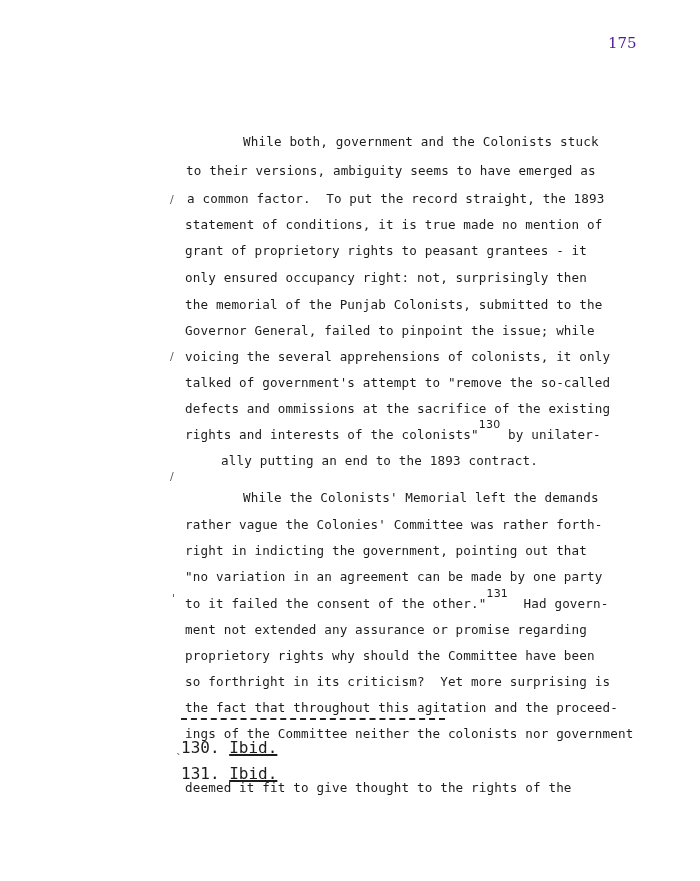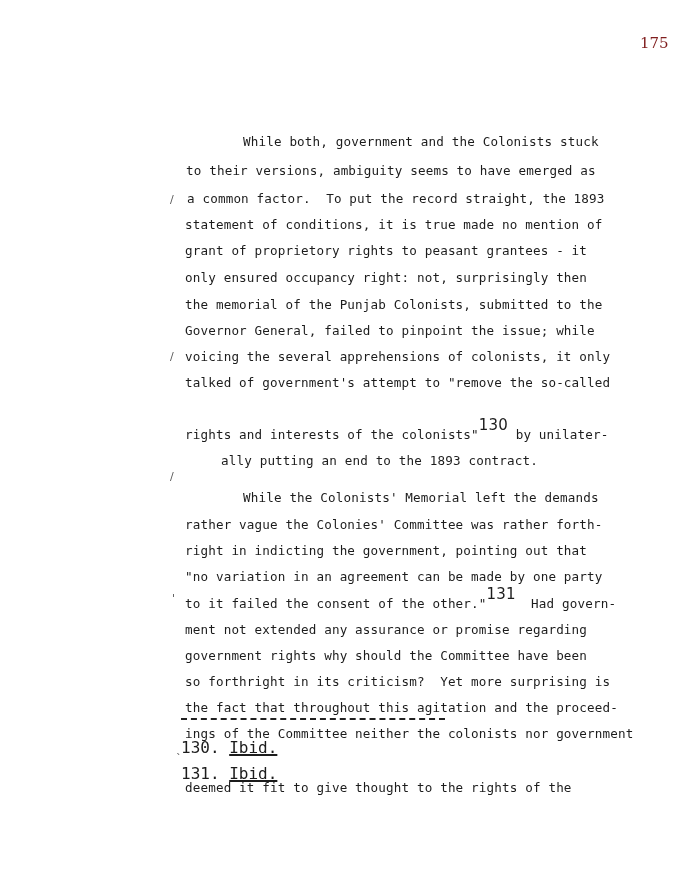--- a/index.html
+++ b/index.html
@@ -15,40 +15,40 @@
       font-family: "DejaVu Sans Mono", "Liberation Mono", monospace;
       color: #1c1c1c;
     }
     .page {
       position: absolute;
       left: 0; top: 0;
       width: 700px; height: 881px;
     }
     .page-number {
       position: absolute;
-      left: 640px;
+      left: 608px;
       top: 34px;
       font-family: "DejaVu Serif", "Liberation Serif", serif;
       font-size: 15px;
-      color: #7f1d1d;
+      color: #4c1d95;
     }
     .line {
       position: absolute;
       left: 185px;
       font-size: 12.6px;
       letter-spacing: 0.15px;
       white-space: pre;
       line-height: 16px;
     }
     .line.indent { left: 243px; }
     .line.l-to { left: 186px; }
     .line.l-a { left: 187px; }
     sup.fn {
       font-family: "DejaVu Sans", "Liberation Sans", sans-serif;
-      font-size: 15px;
+      font-size: 11px;
       position: relative;
       top: -2px;
       vertical-align: top;
       line-height: 0;
     }
     .margin-mark {
       position: absolute;
       font-family: "DejaVu Sans", sans-serif;
       font-size: 11px;
       color: #555;
@@ -82,30 +82,31 @@
   <div class="line indent" style="top:134px;">While both, government and the Colonists stuck</div>
   <div class="line l-to" style="top:163px;">to their versions, ambiguity seems to have emerged as</div>
   <div class="line l-a" style="top:191px;">a common factor.  To put the record straight, the 1893</div>
   <div class="line" style="top:217px;">statement of conditions, it is true made no mention of</div>
   <div class="line" style="top:243px;">grant of proprietory rights to peasant grantees - it</div>
   <div class="line" style="top:270px;">only ensured occupancy right: not, surprisingly then</div>
   <div class="line" style="top:297px;">the memorial of the Punjab Colonists, submitted to the</div>
   <div class="line" style="top:323px;">Governor General, failed to pinpoint the issue; while</div>
   <div class="line" style="top:349px;">voicing the several apprehensions of colonists, it only</div>
   <div class="line" style="top:375px;">talked of government's attempt to "remove the so-called</div>
+  <div class="line" style="top:401px;">defects and ommissions at the sacrifice of the existing</div>
   <div class="line" style="top:427px;"><span>rights and interests of the colonists"</span><sup class="fn">130</sup><span> by unilater-</span></div>
   <div class="line" style="top:453px;margin-left:36px;">ally putting an end to the 1893 contract.</div>
 
   <div class="line indent" style="top:490px;">While the Colonists' Memorial left the demands</div>
   <div class="line" style="top:517px;">rather vague the Colonies' Committee was rather forth-</div>
   <div class="line" style="top:543px;">right in indicting the government, pointing out that</div>
   <div class="line" style="top:569px;">"no variation in an agreement can be made by one party</div>
   <div class="line" style="top:596px;"><span>to it failed the consent of the other."</span><sup class="fn">131</sup><span>  Had govern-</span></div>
   <div class="line" style="top:622px;">ment not extended any assurance or promise regarding</div>
-  <div class="line" style="top:648px;">government rights why should the Committee have been</div>
+  <div class="line" style="top:648px;">proprietory rights why should the Committee have been</div>
   <div class="line" style="top:674px;">so forthright in its criticism?  Yet more surprising is</div>
   <div class="line" style="top:700px;">the fact that throughout this agitation and the proceed-</div>
   <div class="line" style="top:726px;">ings of the Committee neither the colonists nor government</div>
   <div class="line" style="top:780px;">deemed it fit to give thought to the rights of the</div>
 
   <span class="margin-mark" style="left:170px; top:193px;">/</span>
   <span class="margin-mark" style="left:170px; top:350px;">/</span>
   <span class="margin-mark" style="left:170px; top:470px;">/</span>
   <span class="margin-mark" style="left:172px; top:592px;">'</span>
   <span class="margin-mark" style="left:176px; top:752px;">`</span>

